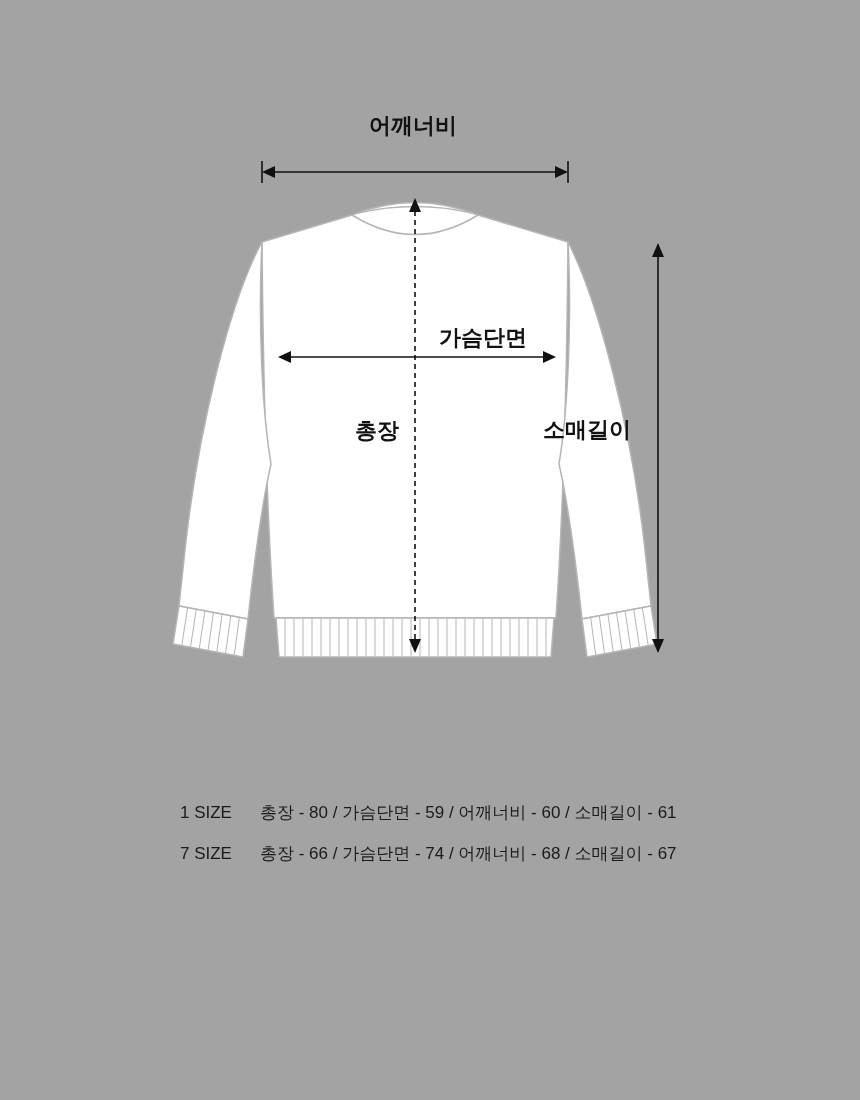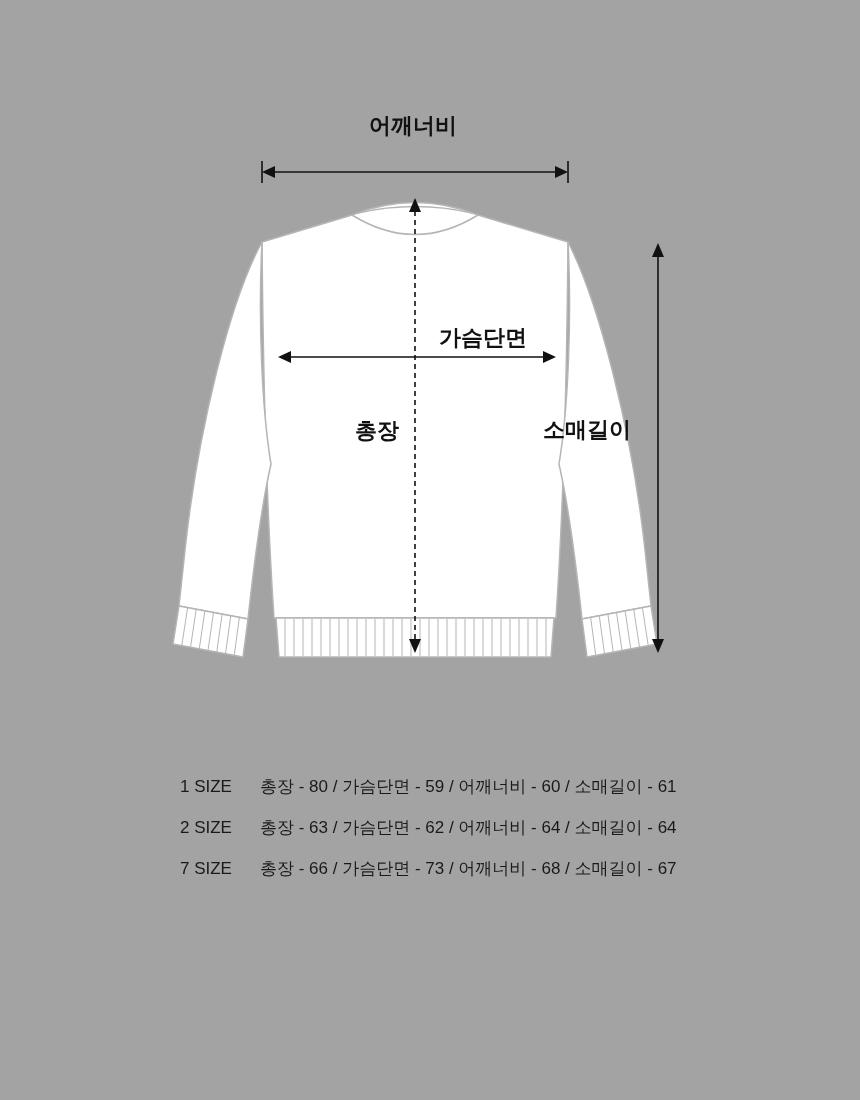--- a/index.html
+++ b/index.html
@@ -22,21 +22,21 @@
   }
   .dim-label {
     font-family: "Liberation Sans", sans-serif;
     font-size: 22px;
     font-weight: 700;
     fill: #111111;
     text-anchor: middle;
   }
   .size-table {
     position: absolute;
-    top: 766px;
+    top: 792px;
     left: 0;
     width: 776px;
   }
   .size-row {
     display: flex;
     align-items: baseline;
     height: 41px;
     line-height: 41px;
     padding-left: 180px;
     color: #1a1a1a;
@@ -156,21 +156,17 @@
       <text class="dim-label" x="587" y="437">소매길이</text>
     </g>
   </svg>
 
   <div class="size-table">
     <div class="size-row">
       <span class="size-label">1 SIZE</span>
       <span class="size-specs">총장 - 80 / 가슴단면 - 59 / 어깨너비 - 60 / 소매길이 - 61</span>
     </div>
     <div class="size-row">
-      <span class="size-label">2 SIZE</span>
-      <span class="size-specs">총장 - 63 / 가슴단면 - 62 / 어깨너비 - 64 / 소매길이 - 64</span>
-    </div>
-    <div class="size-row">
       <span class="size-label">7 SIZE</span>
-      <span class="size-specs">총장 - 66 / 가슴단면 - 73 / 어깨너비 - 68 / 소매길이 - 67</span>
+      <span class="size-specs">총장 - 66 / 가슴단면 - 74 / 어깨너비 - 68 / 소매길이 - 67</span>
     </div>
   </div>
 </div>
 
 </body></html>

